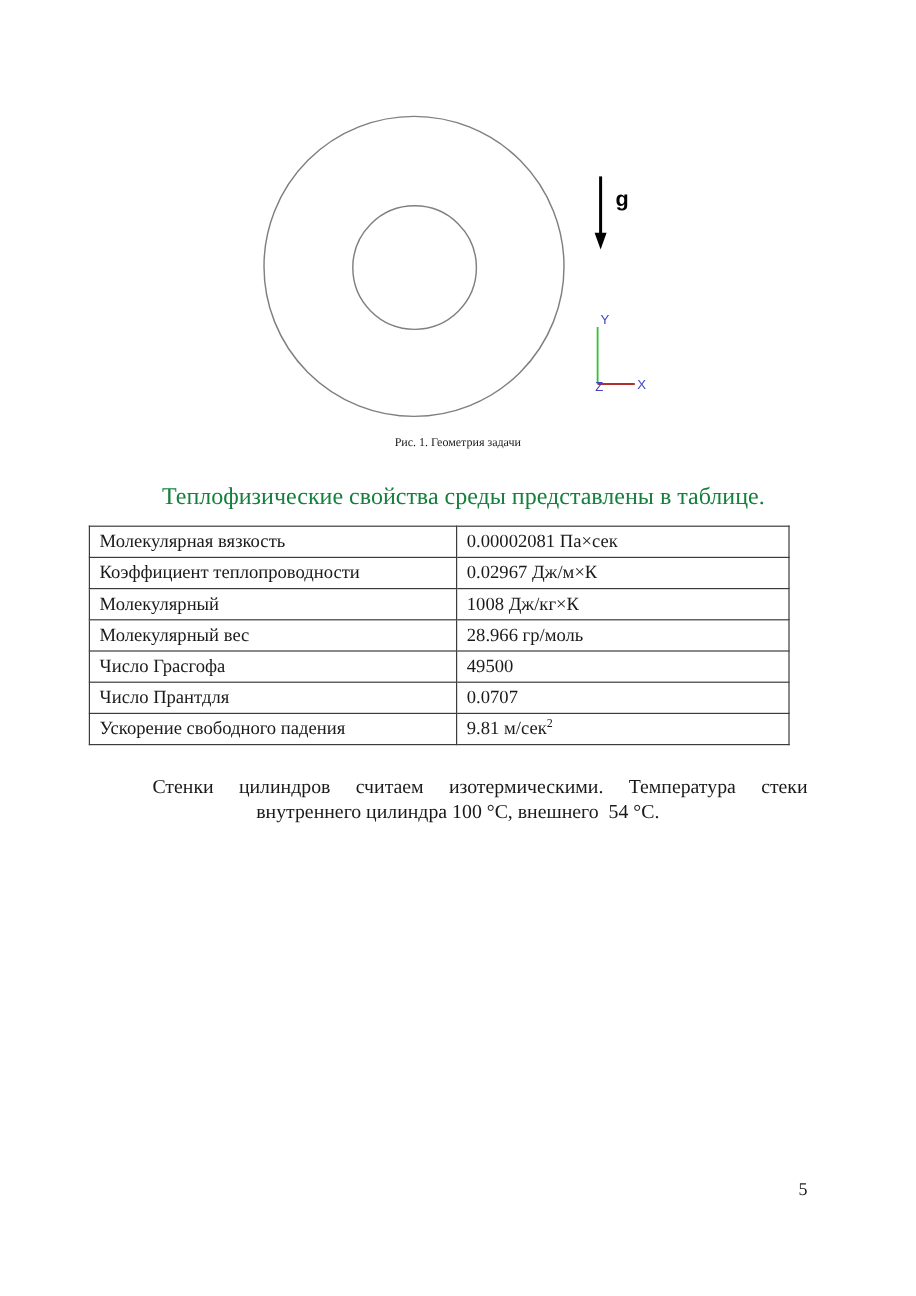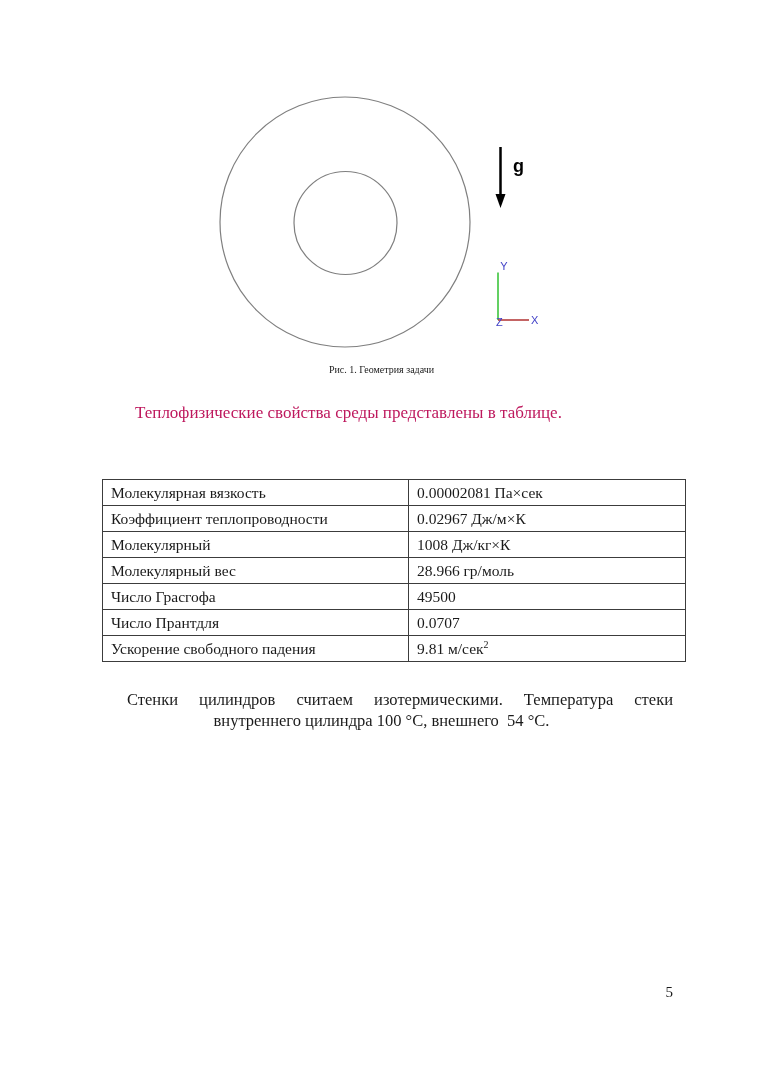--- a/index.html
+++ b/index.html
@@ -25,32 +25,31 @@
     width: 583px;
     text-align: center;
     font-size: 10px;
     color: #1a1a1a;
   }
   .intro-paragraph {
     position: absolute;
     top: 403px;
     left: 90px;
     width: 583px;
-    font-size: 17px;
+    font-size: 20px;
     text-indent: 45px;
-    color: #be185d;
+    color: #15803d;
   }
   .props-table {
     position: absolute;
     top: 438px;
-    left: 102px;
+    left: 74px;
     width: 583px;
     border-collapse: collapse;
     table-layout: fixed;
-    margin-top: 41px;
   }
   .props-table td {
     border: 1px solid #3c3c3c;
     height: 26px;
     font-size: 15.5px;
     padding: 0 0 0 8px;
     vertical-align: middle;
     color: #1a1a1a;
   }
   .props-table col.c1 { width: 306px; }
@@ -62,21 +61,20 @@
     left: 90px;
     width: 583px;
     font-size: 16.5px;
     line-height: 21px;
     color: #1a1a1a;
   }
   .closing-line-1 {
     text-align: justify;
     text-align-last: justify;
     padding-left: 37px;
-    margin-top: 44px;
   }
   .closing-line-2 {
     white-space: pre-wrap;
     text-align: center;
   }
   .page-number {
     position: absolute;
     top: 984px;
     left: 90px;
     width: 583px;

